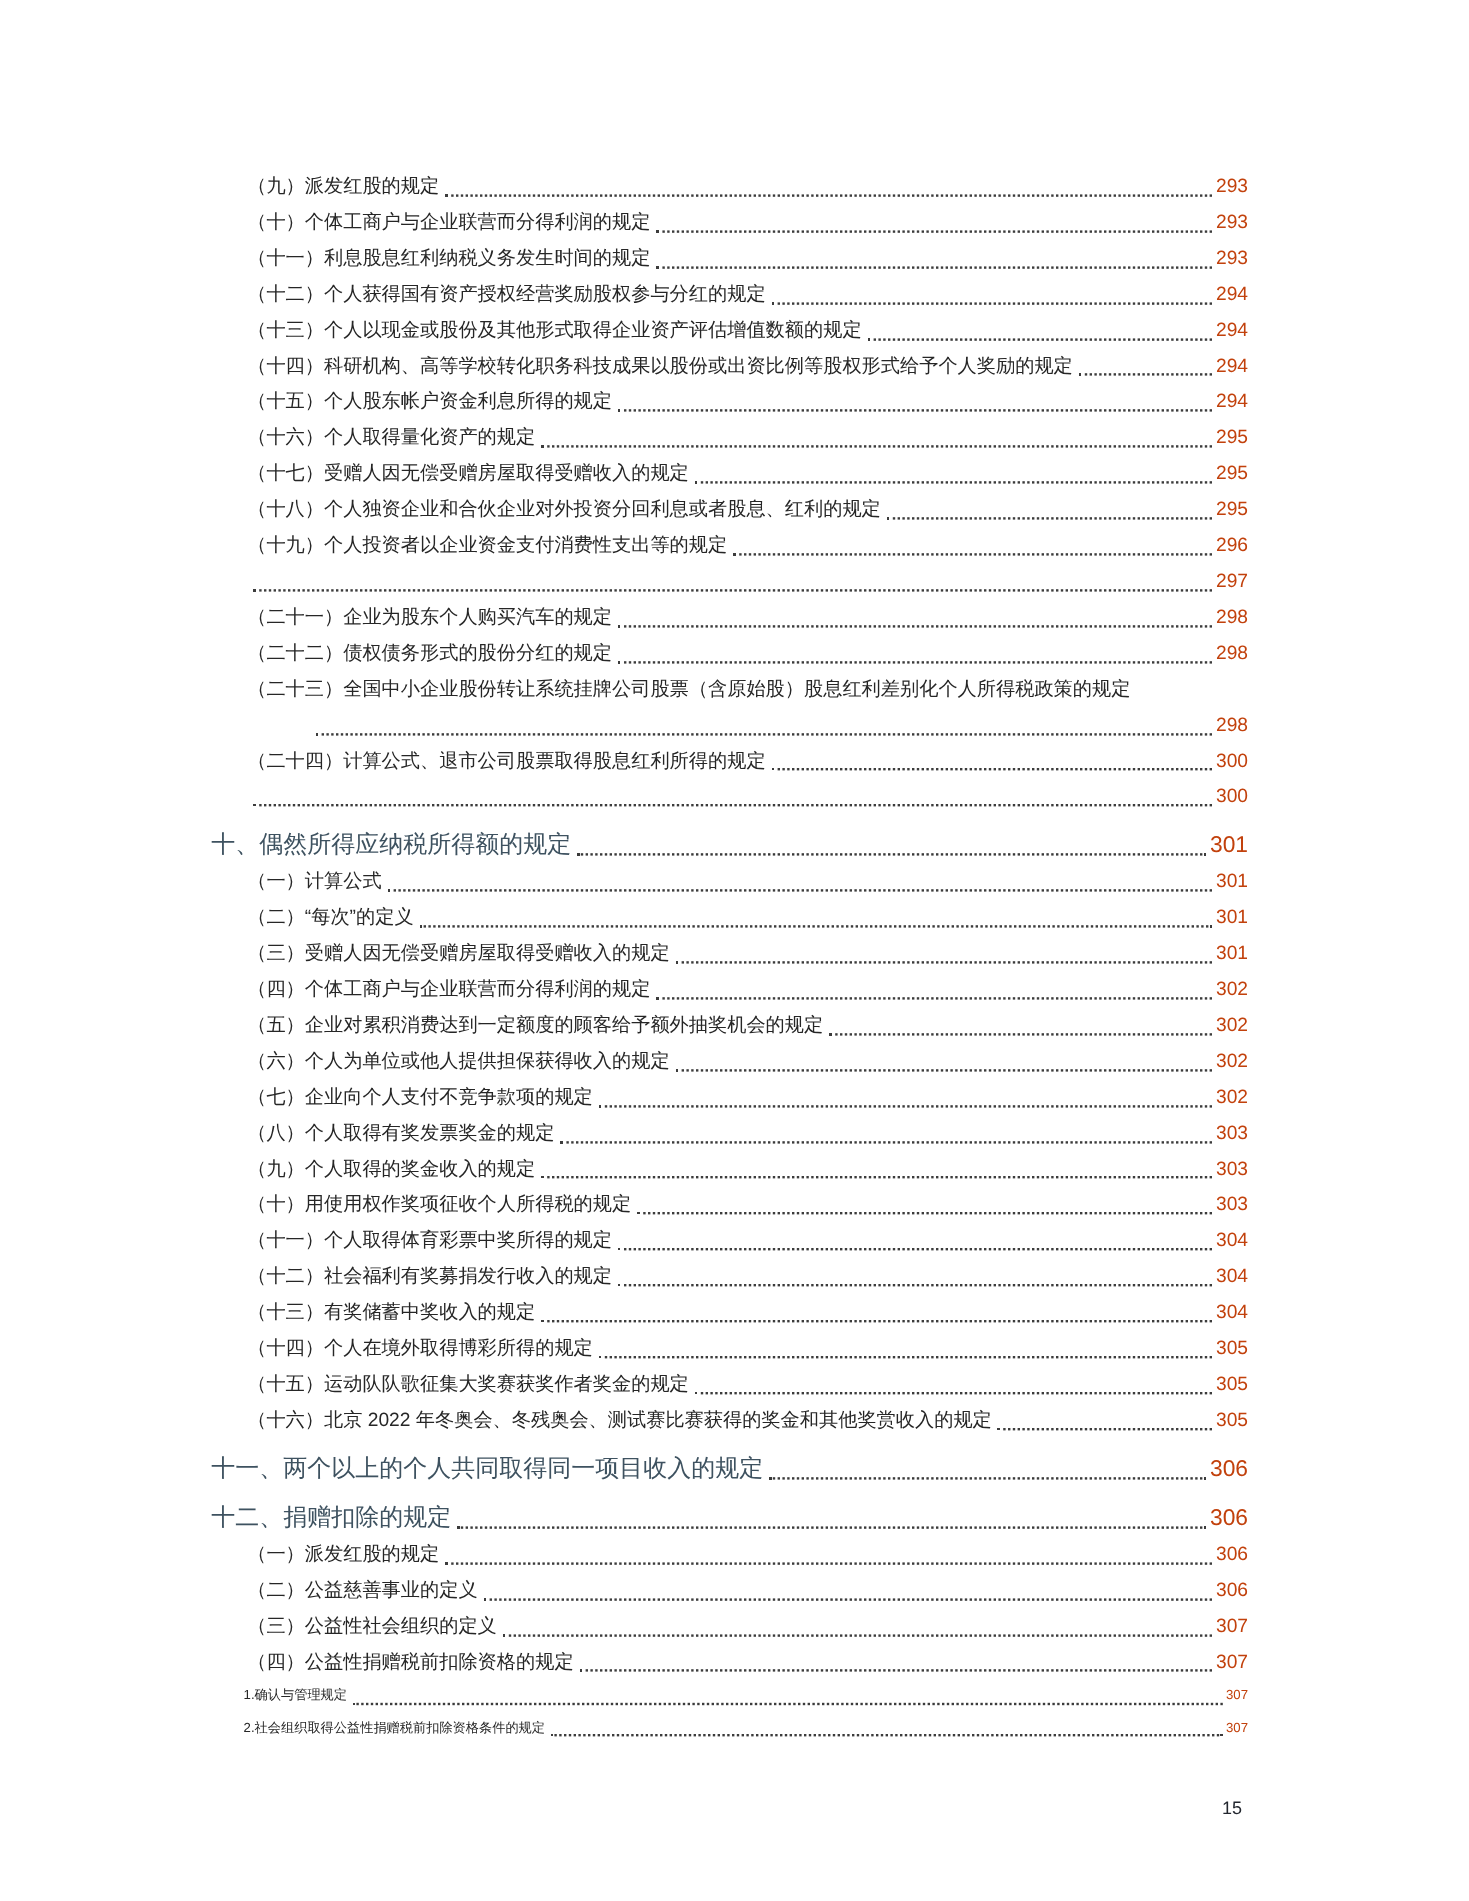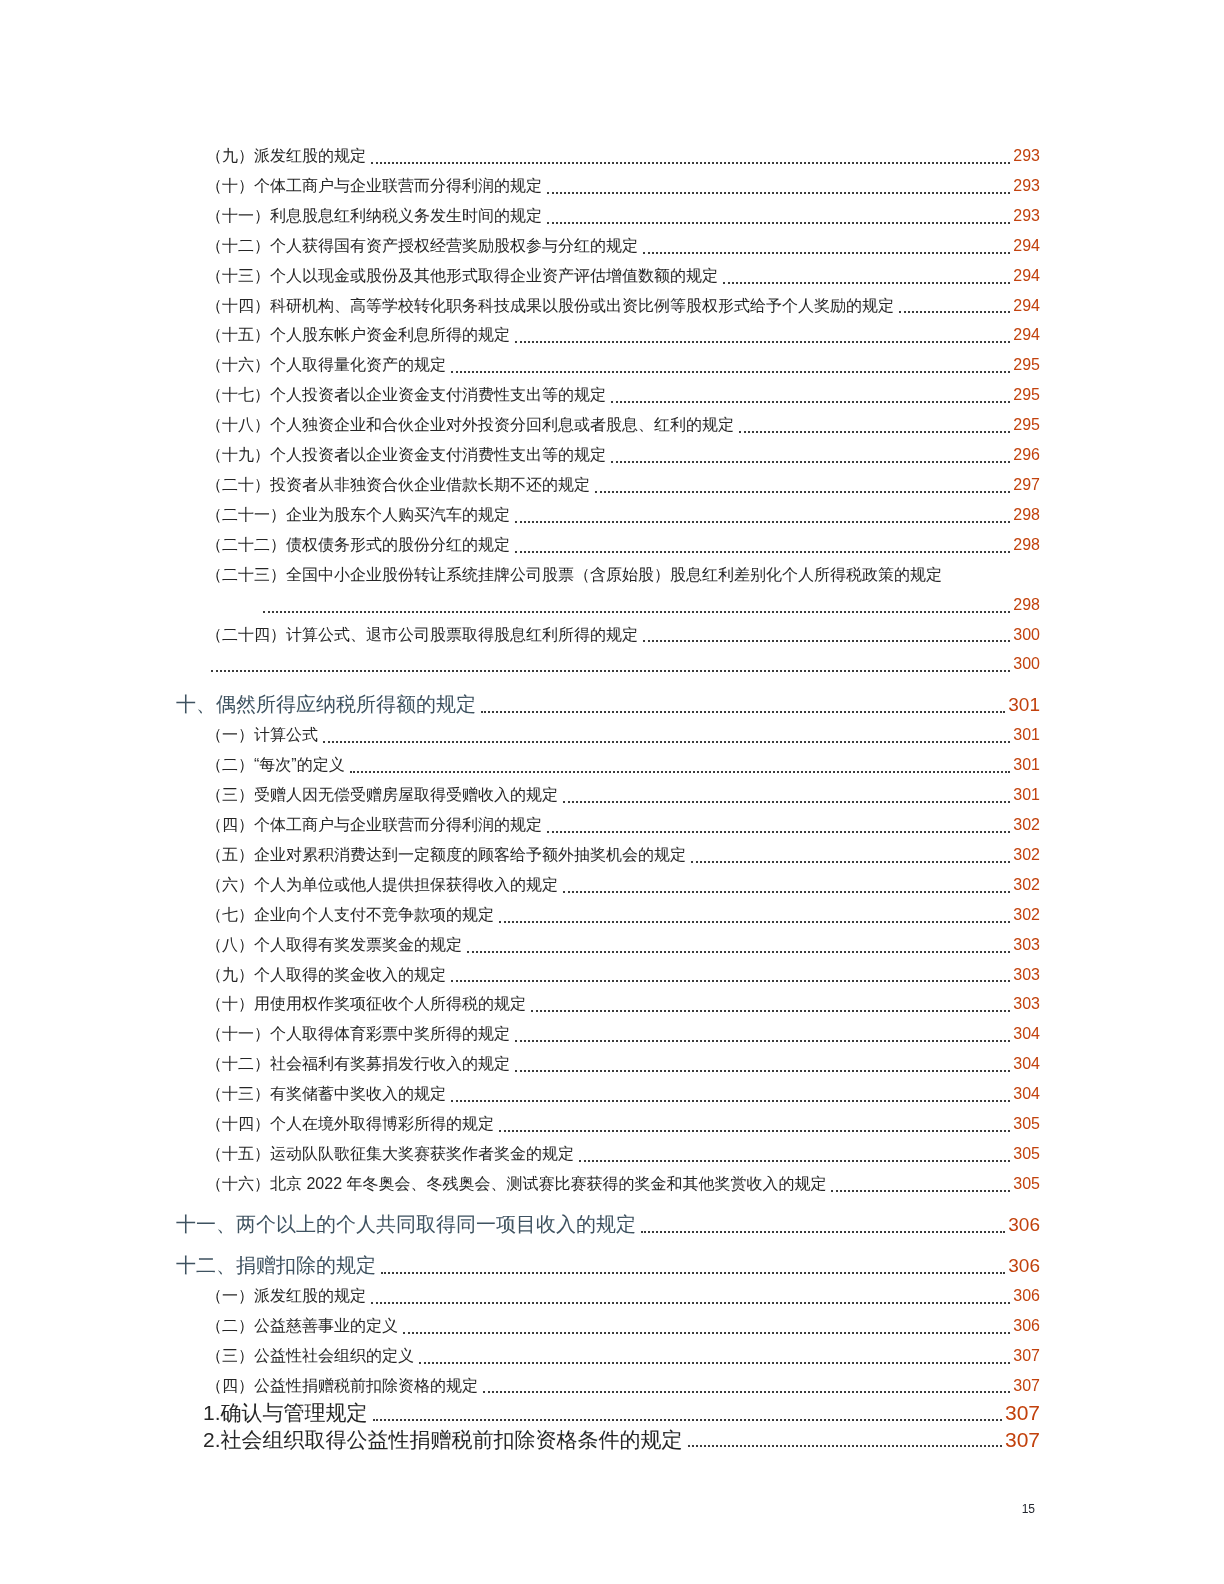--- a/index.html
+++ b/index.html
@@ -14,40 +14,40 @@
     display:flex;align-items:flex-end;
     font-size:16px;line-height:29.9px;min-height:29.9px;
     color:#262626;
   }
   .row.item{padding-left:30px;}
   .row.heading{
     font-size:20px;line-height:31px;min-height:31px;
     color:#3e5260;margin-top:10px;
   }
   .row.numbered{
-    font-size:21px;line-height:26.5px;min-height:26.5px;
+    font-size:11px;line-height:26.5px;min-height:26.5px;
     padding-left:27px;
   }
   .row.continuation{padding-left:82px;}
   .entry-text{flex:0 1 auto;white-space:pre-wrap;}
   .leader{
     flex:1 1 auto;min-width:10px;align-self:flex-end;
     border-bottom:2.3px dotted #3c3c3c;
     margin:0 3px 7px 5px;height:0;
   }
   .row.numbered .leader{margin-bottom:6px;}
   .row.heading .leader{margin-bottom:7px;border-bottom-color:#3a3a3a;}
   .pageno{
     flex:0 0 auto;color:#c2410c;
     font-family:Liberation Sans, sans-serif;
   }
   .row.heading .pageno{font-size:19px;}
   .footer{
     position:absolute;right:189px;bottom:68px;
-    font-size:12px;color:#22262e;
+    font-size:15px;color:#22262e;
   }
 </style>
 </head>
 <body>
 
 <div class="page">
   <div class="toc" id="toc">
       <div class="row item">
     <span class="entry-text">（九）派发红股的规定</span>
     <span class="leader"></span>
@@ -82,36 +82,35 @@
     <span class="entry-text">（十五）个人股东帐户资金利息所得的规定</span>
     <span class="leader"></span>
     <span class="pageno">294</span>
   </div>
       <div class="row item">
     <span class="entry-text">（十六）个人取得量化资产的规定</span>
     <span class="leader"></span>
     <span class="pageno">295</span>
   </div>
       <div class="row item">
-    <span class="entry-text">（十七）个人投资者以企业资金支付消费性支出等的规定</span>
+    <span class="entry-text">（十七）受赠人因无偿受赠房屋取得受赠收入的规定</span>
     <span class="leader"></span>
     <span class="pageno">295</span>
   </div>
       <div class="row item">
     <span class="entry-text">（十八）个人独资企业和合伙企业对外投资分回利息或者股息、红利的规定</span>
     <span class="leader"></span>
     <span class="pageno">295</span>
   </div>
       <div class="row item">
     <span class="entry-text">（十九）个人投资者以企业资金支付消费性支出等的规定</span>
     <span class="leader"></span>
     <span class="pageno">296</span>
   </div>
       <div class="row item">
-    <span class="entry-text">（二十）投资者从非独资合伙企业借款长期不还的规定</span>
     <span class="leader"></span>
     <span class="pageno">297</span>
   </div>
       <div class="row item">
     <span class="entry-text">（二十一）企业为股东个人购买汽车的规定</span>
     <span class="leader"></span>
     <span class="pageno">298</span>
   </div>
       <div class="row item">
     <span class="entry-text">（二十二）债权债务形式的股份分红的规定</span>

